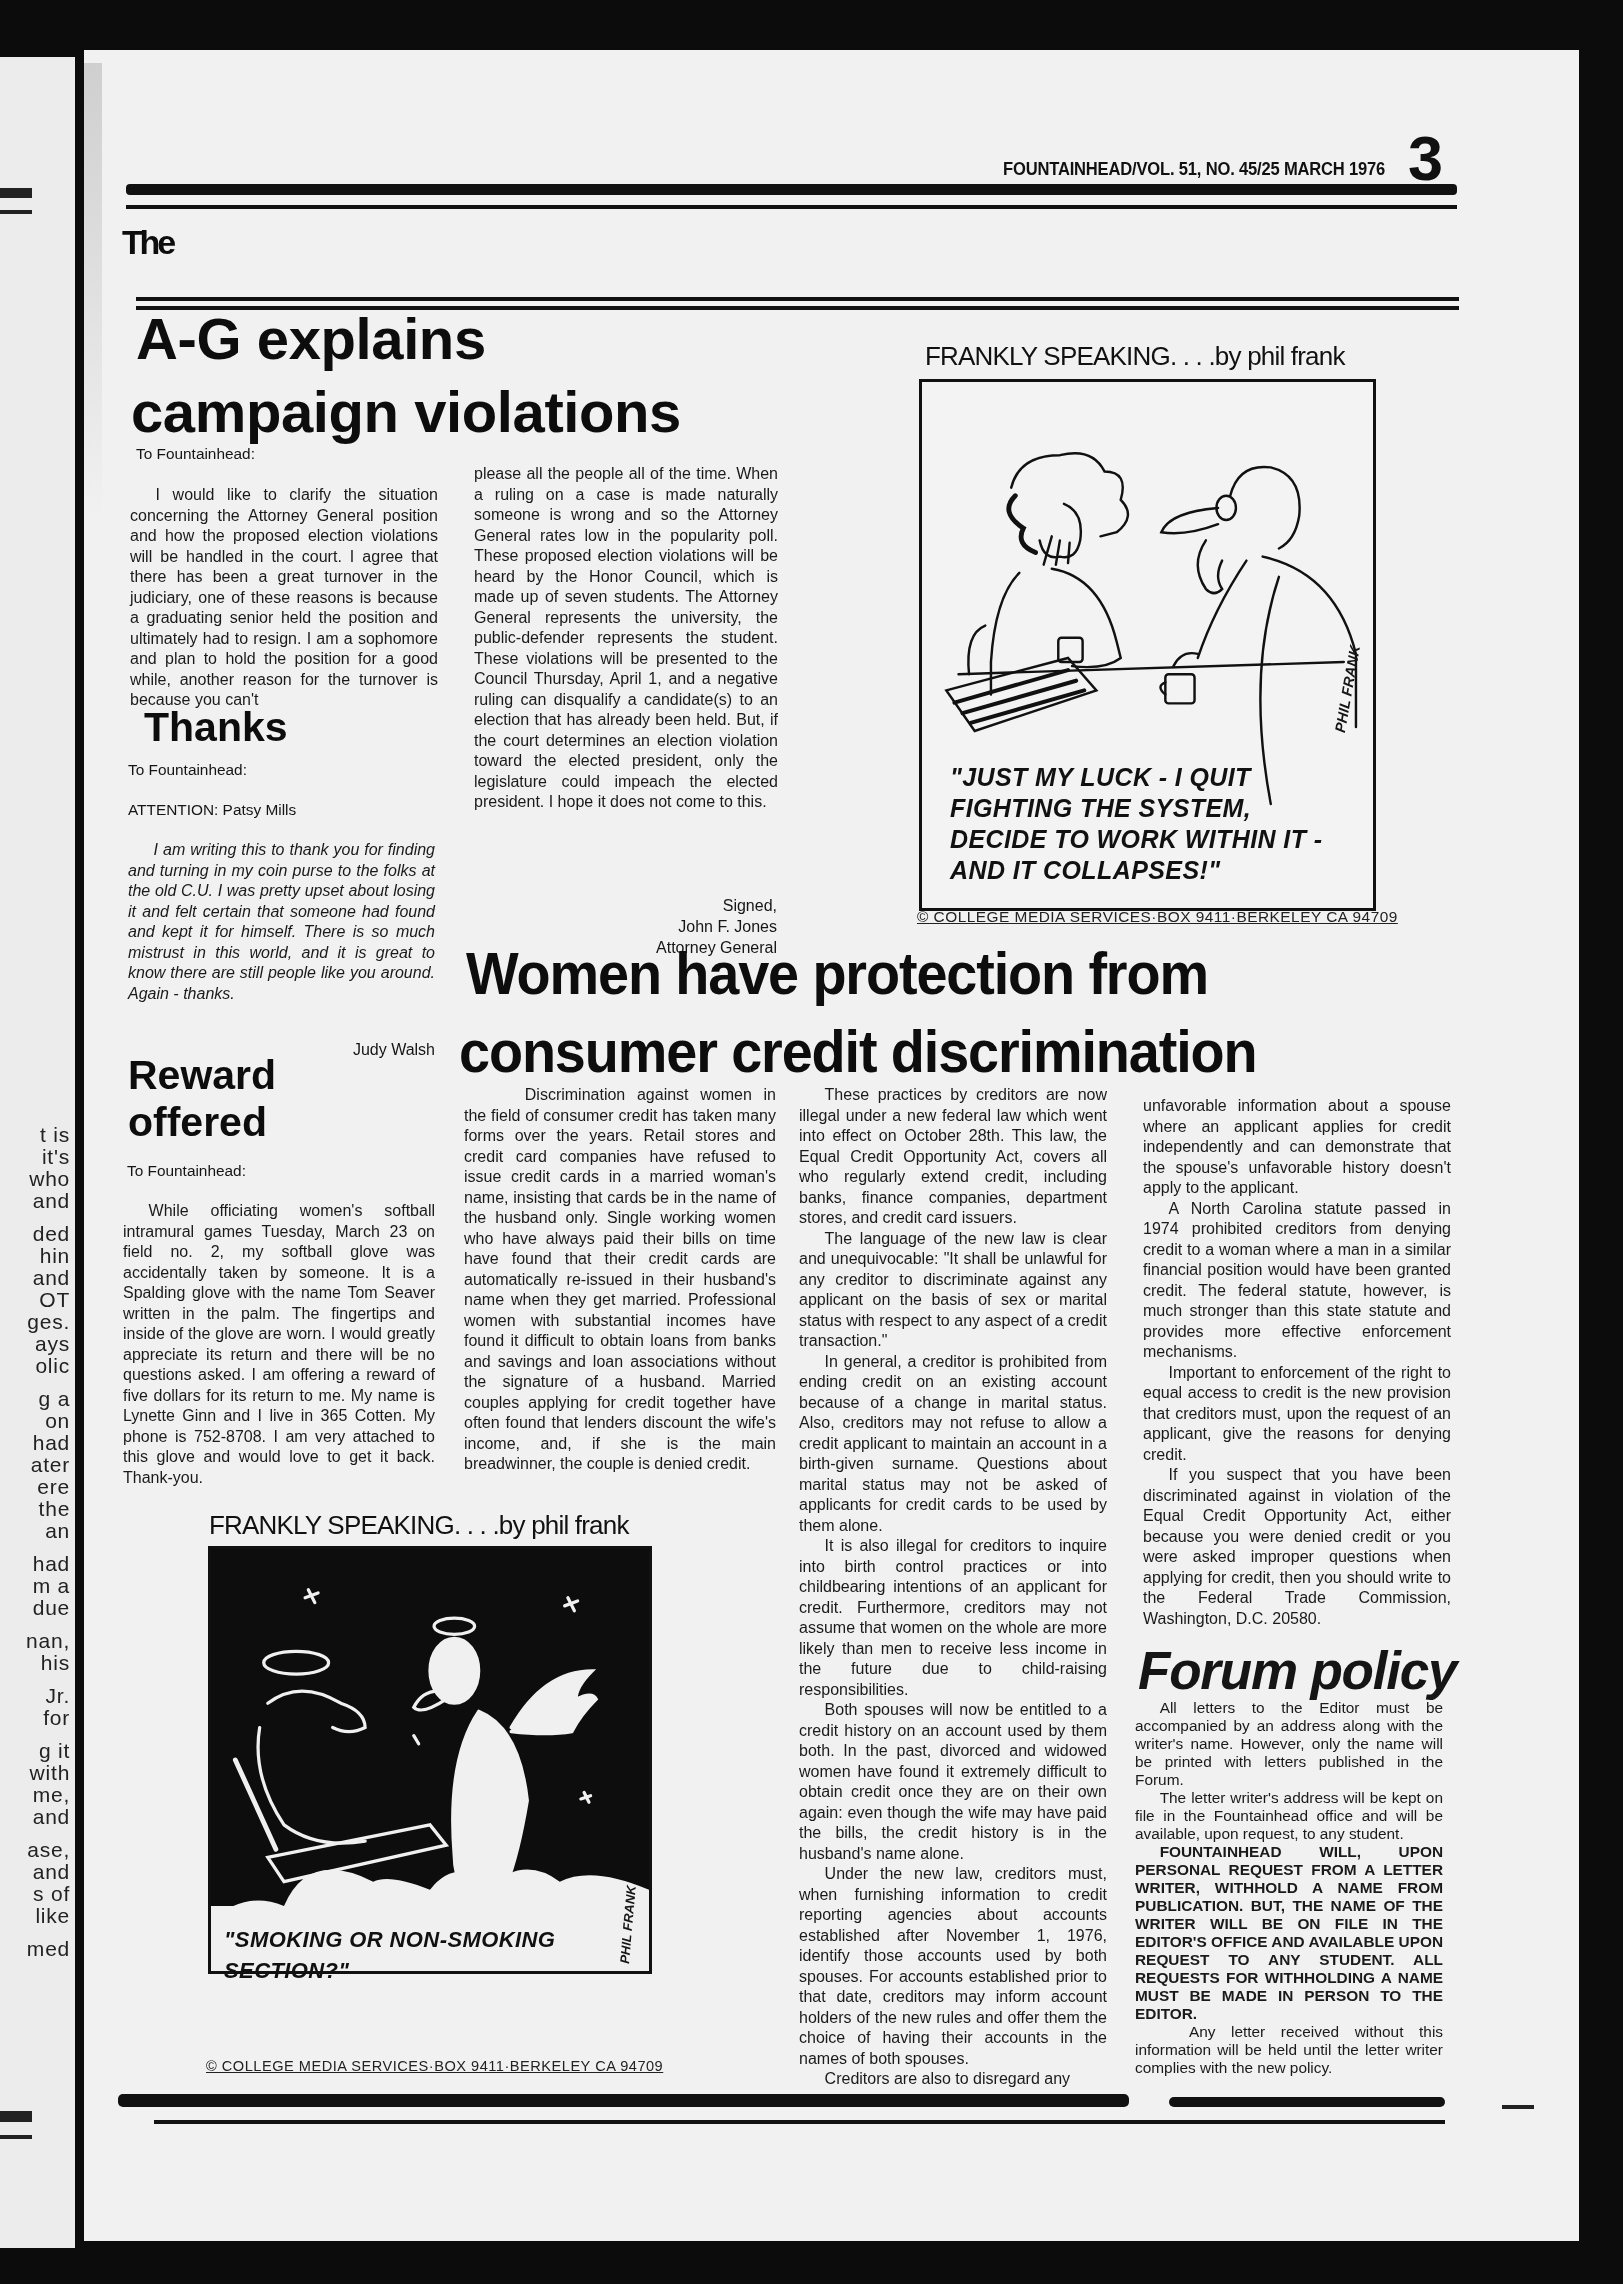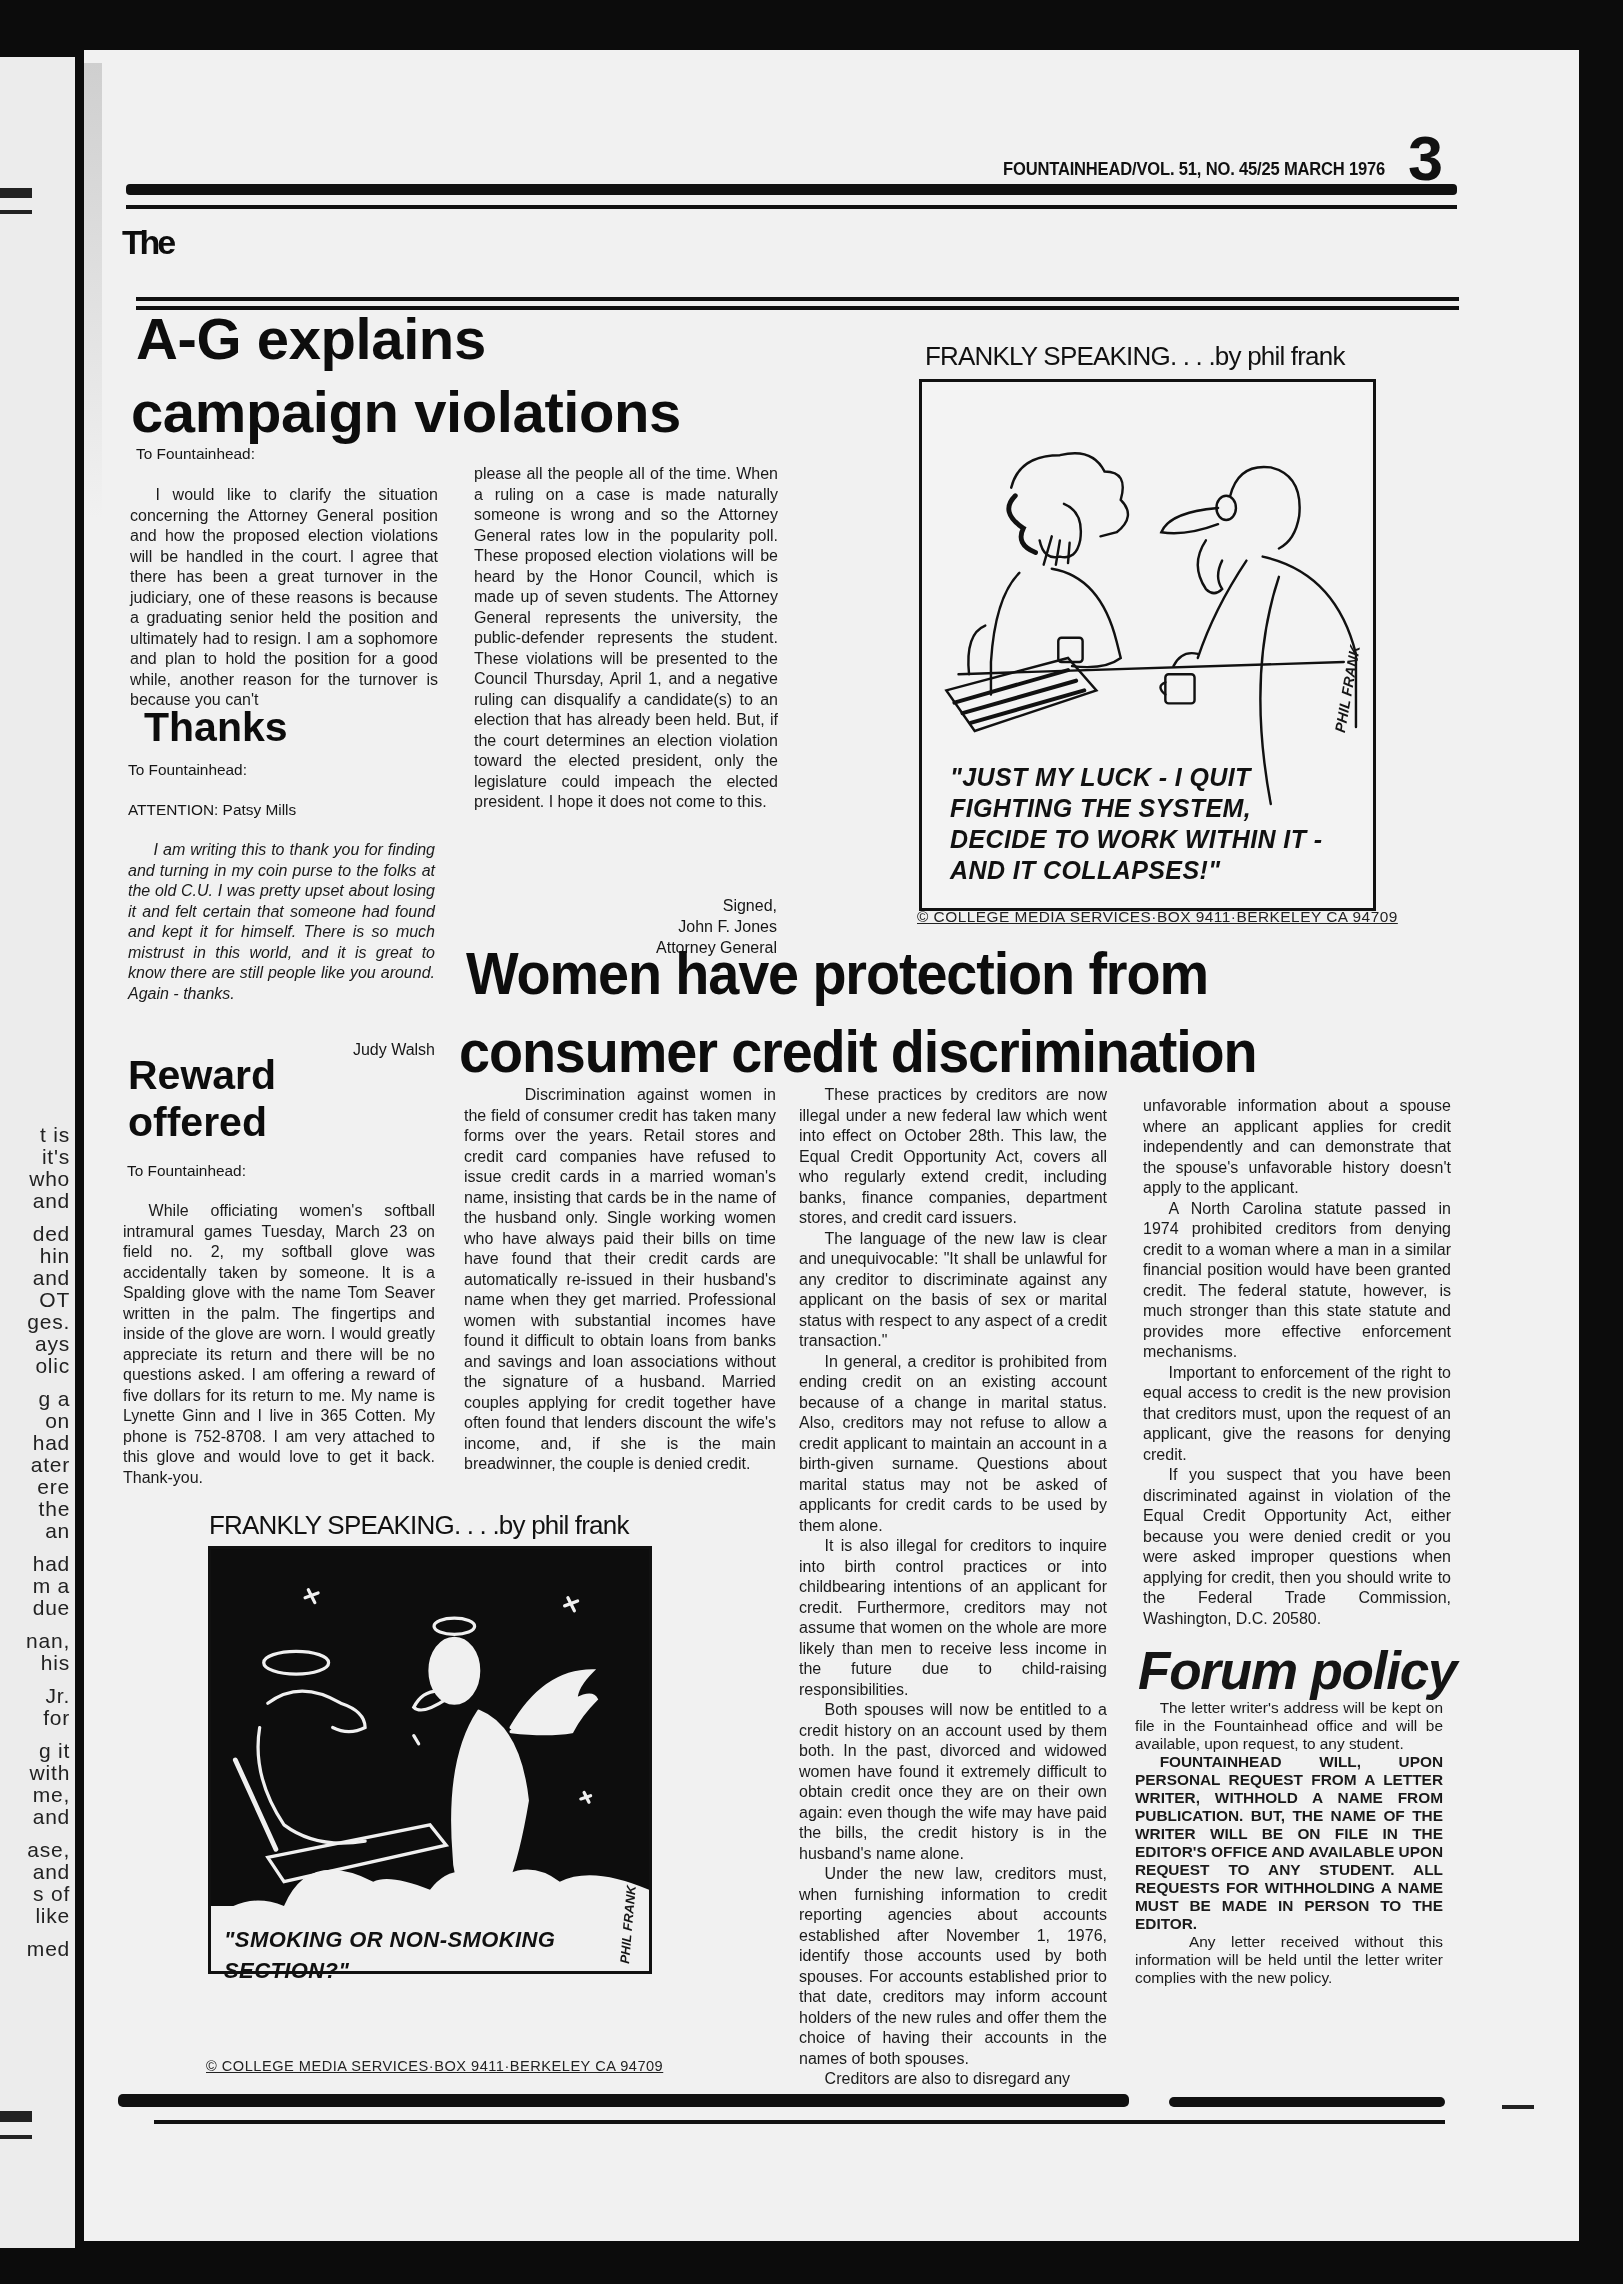--- a/index.html
+++ b/index.html
@@ -193,20 +193,21 @@
 
 <div class="abs body" style="left:1143px;top:1096px;width:308px;">
   <p class="noind">unfavorable information about a spouse where an applicant applies for credit independently and can demonstrate that the spouse's unfavorable history doesn't apply to the applicant.</p>
   <p>A North Carolina statute passed in 1974 prohibited creditors from denying credit to a woman where a man in a similar financial position would have been granted credit. The federal statute, however, is much stronger than this state statute and provides more effective enforcement mechanisms.</p>
   <p>Important to enforcement of the right to equal access to credit is the new provision that creditors must, upon the request of an applicant, give the reasons for denying credit.</p>
   <p>If you suspect that you have been discriminated against in violation of the Equal Credit Opportunity Act, either because you were denied credit or you were asked improper questions when applying for credit, then you should write to the Federal Trade Commission, Washington, D.C. 20580.</p>
 </div>
 
 <div class="abs policy-title" style="left:1138px;top:1640px;">Forum policy</div>
 <div class="abs body" style="left:1135px;top:1699px;width:308px;font-size:15.4px;line-height:18px;">
+  <p>All letters to the Editor must be accompanied by an address along with the writer's name. However, only the name will be printed with letters published in the Forum.</p>
   <p>The letter writer's address will be kept on file in the Fountainhead office and will be available, upon request, to any student.</p>
   <p class="caps">FOUNTAINHEAD WILL, UPON PERSONAL REQUEST FROM A LETTER WRITER, WITHHOLD A NAME FROM PUBLICATION. BUT, THE NAME OF THE WRITER WILL BE ON FILE IN THE EDITOR'S OFFICE AND AVAILABLE UPON REQUEST TO ANY STUDENT. ALL REQUESTS FOR WITHHOLDING A NAME MUST BE MADE IN PERSON TO THE EDITOR.</p>
   <p style="text-indent:3.5em;">Any letter received without this information will be held until the letter writer complies with the new policy.</p>
 </div>
 
 <div class="abs strip-title" style="left:209px;top:1510px;">FRANKLY SPEAKING. . . .by phil frank</div>
 <div class="cartoon dark" style="left:208px;top:1546px;width:438px;height:422px;">
   <svg width="438" height="422" viewBox="0 0 540 520">
     <g fill="#f0f0f0">
       <path d="M0 460 q40 -40 90 -20 q30 -70 110 -30 q20 -10 70 10 q30 -40 80 -10 q40 -30 80 0 q40 -20 110 10 L540 520 L0 520 z"></path>

